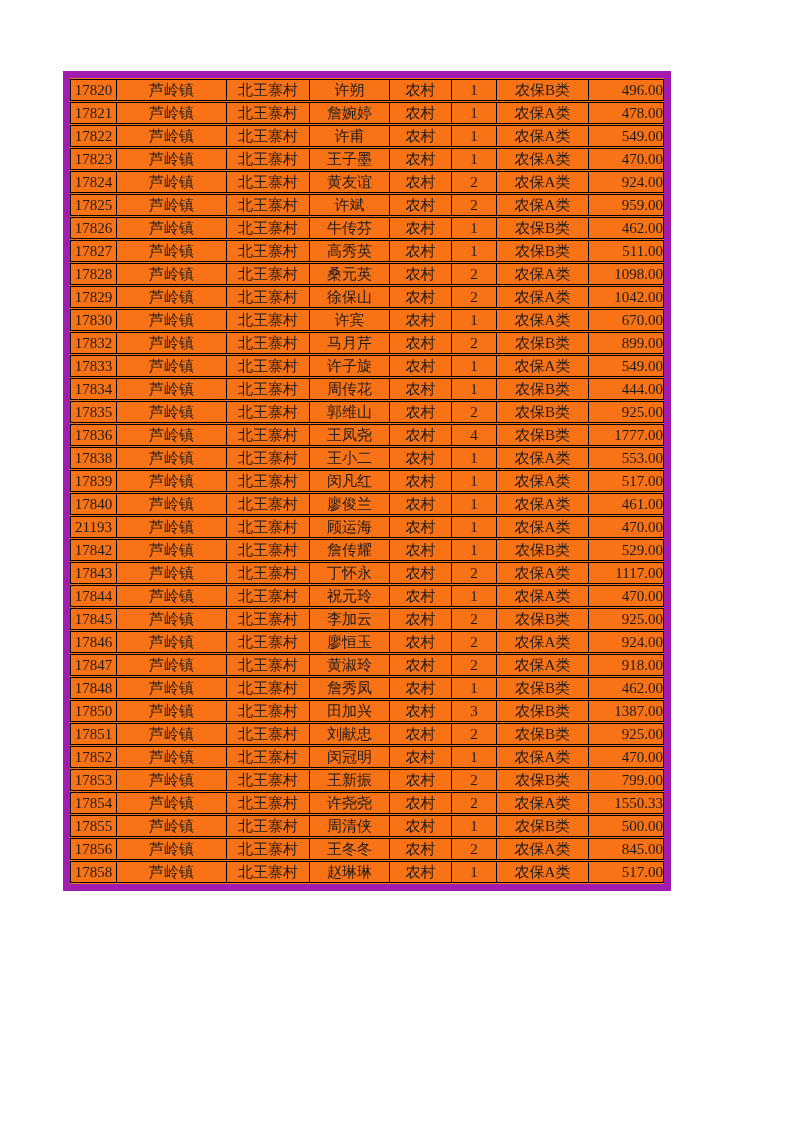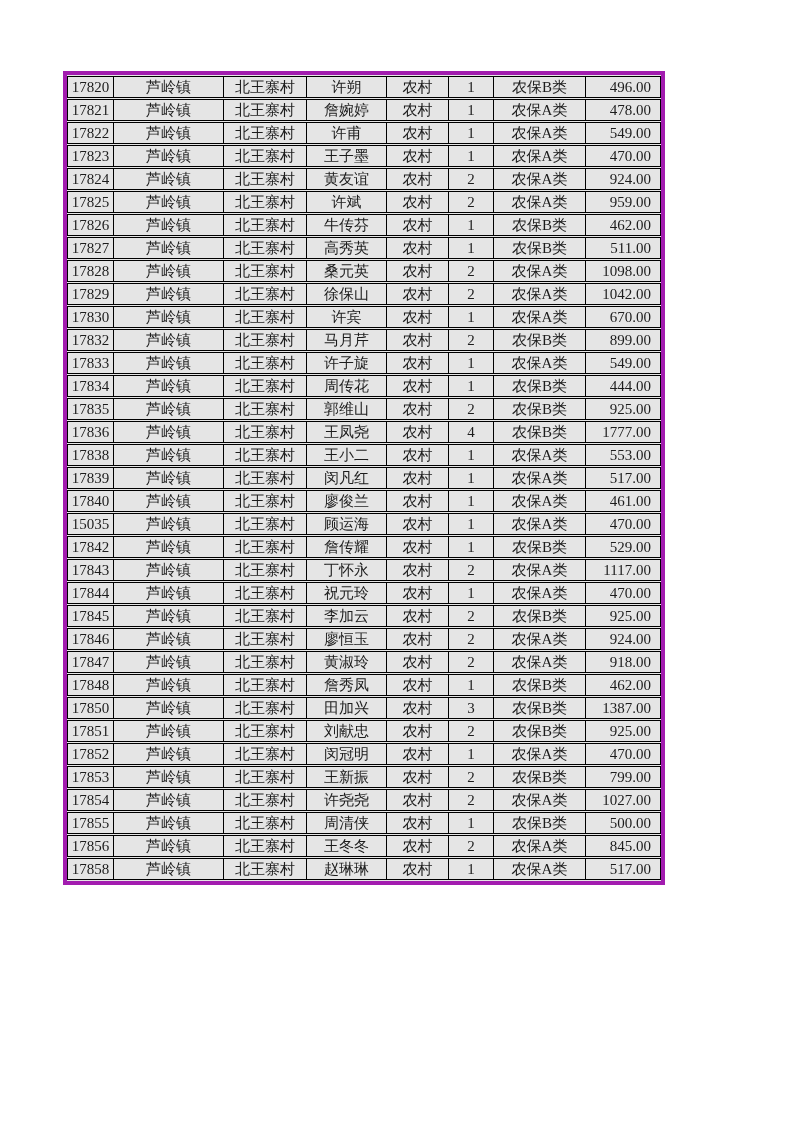--- a/index.html
+++ b/index.html
@@ -20,22 +20,22 @@
   .table-wrap {
     position: absolute;
     left: 63px;
     top: 71px;
   }
   table.grid {
     border-collapse: separate;
     border-spacing: 0 1px;
     table-layout: fixed;
     width: 594px;
-    border: 4px solid #a21caf;
-    background: #e5e5e5;
+    border: 7px solid #a21caf;
+    background: #f97316;
   }
   table.grid td {
     box-sizing: border-box;
     height: 22px;
     padding: 0;
     border-top: 1px solid #000000;
     border-bottom: 1px solid #000000;
     border-left: 1px solid #000000;
     text-align: center;
     vertical-align: middle;
@@ -43,21 +43,20 @@
     line-height: 20px;
     color: #1c1c1c;
     white-space: nowrap;
     overflow: hidden;
   }
   table.grid td:last-child {
     border-right: 1px solid #000000;
   }
   table.grid td.c-amount {
     text-align: right;
-    padding-right: 9px;
   }
   table.grid td.c-serial {
     letter-spacing: 0;
   }
 </style>
 </head>
 <body>
 
 <div class="page">
   <div class="table-wrap">
@@ -279,21 +278,21 @@
             <td class="c-town">芦岭镇</td>
             <td class="c-village">北王寨村</td>
             <td class="c-person">廖俊兰</td>
             <td class="c-res">农村</td>
             <td class="c-count">1</td>
             <td class="c-cat">农保A类</td>
             <td class="c-amount">461.00</td>
           </tr>
 
           <tr>
-            <td class="c-serial">15035</td>
+            <td class="c-serial">21193</td>
             <td class="c-town">芦岭镇</td>
             <td class="c-village">北王寨村</td>
             <td class="c-person">顾运海</td>
             <td class="c-res">农村</td>
             <td class="c-count">1</td>
             <td class="c-cat">农保A类</td>
             <td class="c-amount">470.00</td>
           </tr>
 
           <tr>
@@ -419,21 +418,21 @@
           </tr>
 
           <tr>
             <td class="c-serial">17854</td>
             <td class="c-town">芦岭镇</td>
             <td class="c-village">北王寨村</td>
             <td class="c-person">许尧尧</td>
             <td class="c-res">农村</td>
             <td class="c-count">2</td>
             <td class="c-cat">农保A类</td>
-            <td class="c-amount">1027.00</td>
+            <td class="c-amount">1550.33</td>
           </tr>
 
           <tr>
             <td class="c-serial">17855</td>
             <td class="c-town">芦岭镇</td>
             <td class="c-village">北王寨村</td>
             <td class="c-person">周清侠</td>
             <td class="c-res">农村</td>
             <td class="c-count">1</td>
             <td class="c-cat">农保B类</td>

